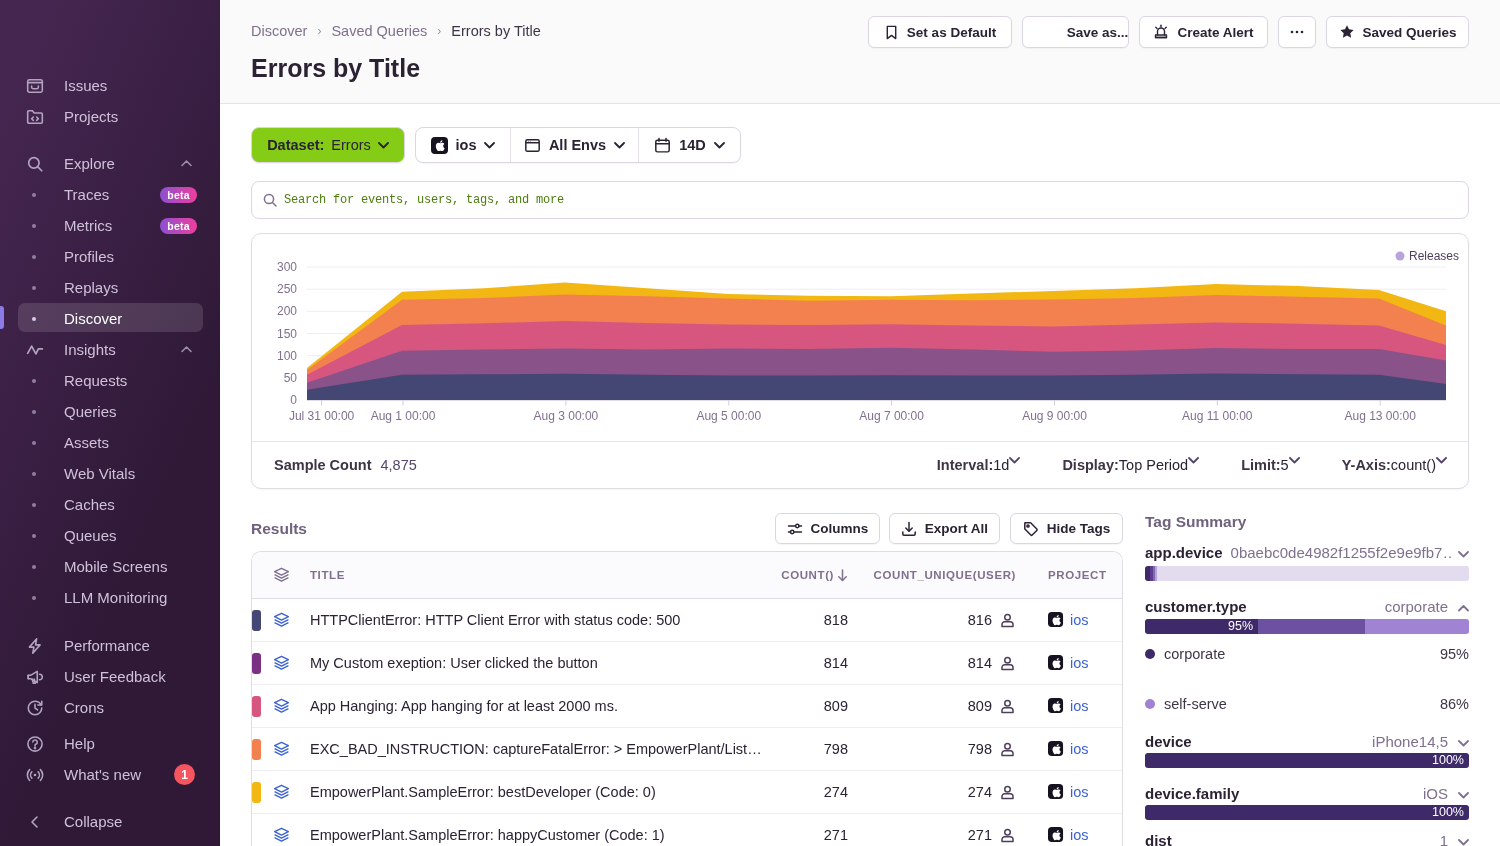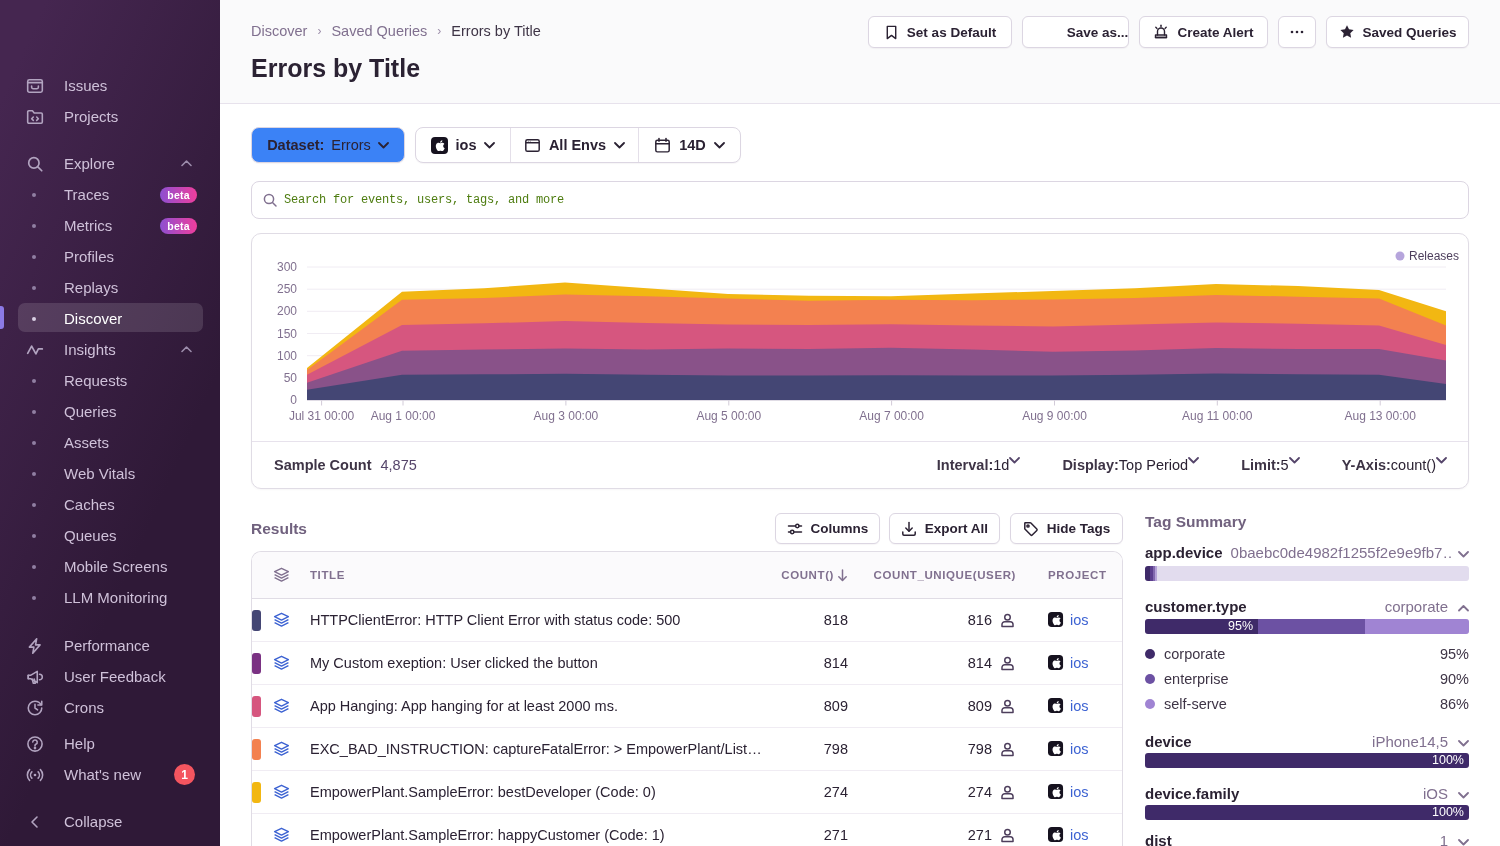--- a/index.html
+++ b/index.html
@@ -36,21 +36,21 @@
 .crumbs .cur { color:#3e3446; }
 .crumb-sep { color:#9c8eaa; font-size:12px; }
 .ptitle { position:absolute; left:31px; top:54px; font-size:25px; font-weight:700; color:#2b2233; letter-spacing:0px;}
 .hbtns { position:absolute; right:31px; top:16px; display:flex; gap:10px; }
 .btn { height:32px; background:#fff; border:1px solid #dcd6e2; border-radius:6px; display:flex;
   align-items:center; justify-content:center; gap:8px; font-size:13.5px; font-weight:700; color:#2b2233;
   box-shadow:0 1px 1px rgba(43,34,51,0.04); white-space:nowrap;}
 
 
 .filters { position:absolute; left:31px; top:127px; display:flex; gap:10px; }
-.fbtn { width:154px; height:36px; background:#3b82f6; border:1px solid #dcd6e2; border-radius:8px; display:flex;
+.fbtn { width:154px; height:36px; background:#84cc16; border:1px solid #dcd6e2; border-radius:8px; display:flex;
   align-items:center; justify-content:center; font-size:14.5px; color:#2b2233; box-shadow:0 1px 1px rgba(43,34,51,0.04);}
 .fgroup { height:36px; background:#fff; border:1px solid #dcd6e2; border-radius:8px; display:flex;
   align-items:stretch; box-shadow:0 1px 1px rgba(43,34,51,0.04);}
 .fseg { display:flex; align-items:center; justify-content:center; gap:8px; font-size:14.5px; font-weight:700; color:#2b2233;}
 .fseg + .fseg { border-left:1px solid #e4dfe9; }
 .searchbar { position:absolute; left:31px; top:181px; width:1218px; height:38px; background:#fff;
   border:1px solid #dcd6e2; border-radius:8px; display:flex; align-items:center; padding:0 10px; gap:6px;}
 .searchbar .ph { font-family:"Liberation Mono", monospace; font-size:12px; color:#4d7c0f; letter-spacing:-0.2px;}
 
 
@@ -663,21 +663,20 @@
             </svg>
           </span>
         </div>
     <div class="tbar" style="top:106px;">
           <span style="width:113px;background:#3f2a69;"></span>
           <span style="width:107px;background:#6C51A3;"></span>
           <span style="width:104px;background:#A084D3;"></span>
           <span class="lab" style="left:83px;">95%</span>
         </div>
     <div class="tleg" style="top:128px;"><span class="d" style="background:#3f2a69;"></span>corporate<span class="p">95%</span></div>
-    <div class="tleg" style="top:153px;"><span class="d" style="background:#6C51A3;"></span>enterprise<span class="p">90%</span></div>
     <div class="tleg" style="top:178px;"><span class="d" style="background:#A084D3;"></span>self-serve<span class="p">86%</span></div>
     <div class="tsec-h" style="top:220px;">
           <span class="k">device</span>
           <span class="v">iPhone14,5</span>
           <span style="margin-left:10px;">
             <svg width="11" height="7" viewBox="0 0 11 7">
               <polyline points="1,1 5.5,5.5 10,1" fill="none" stroke="#80708f" stroke-width="1.8" stroke-linecap="round" stroke-linejoin="round"></polyline>
             </svg>
           </span>
         </div>

